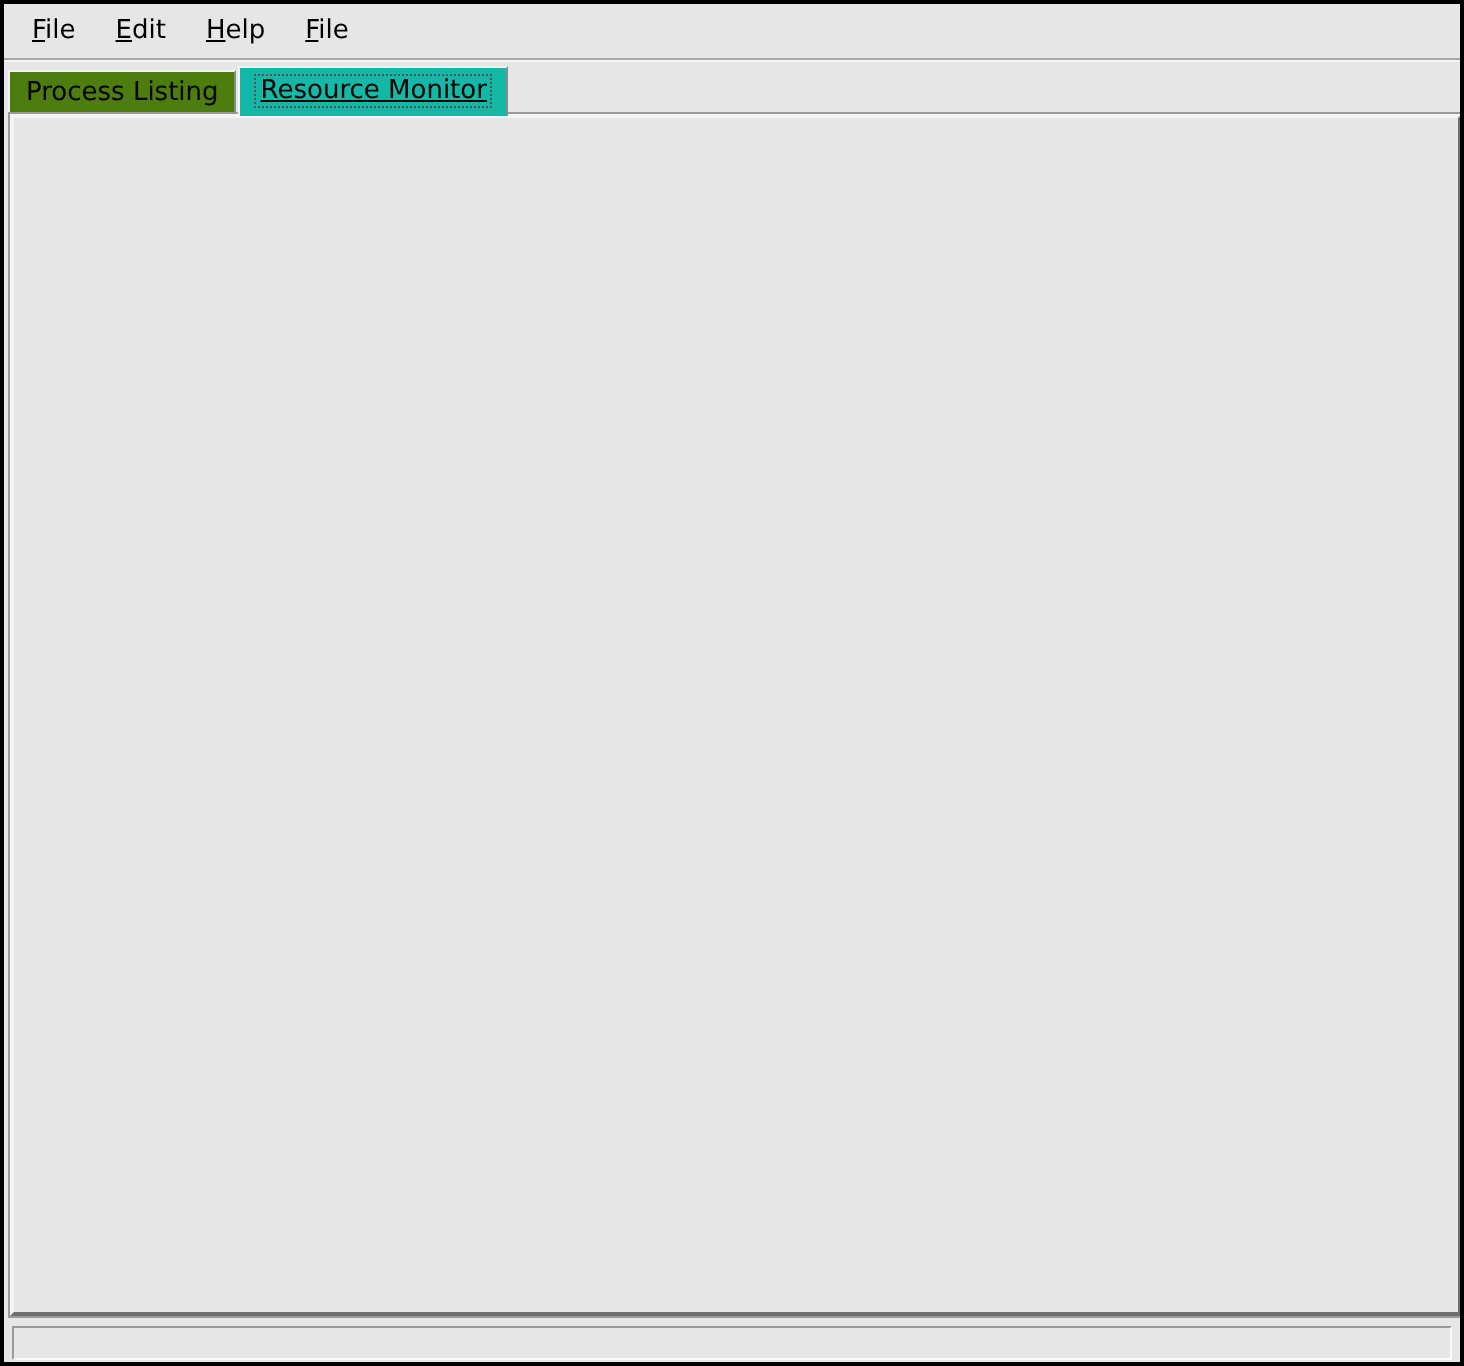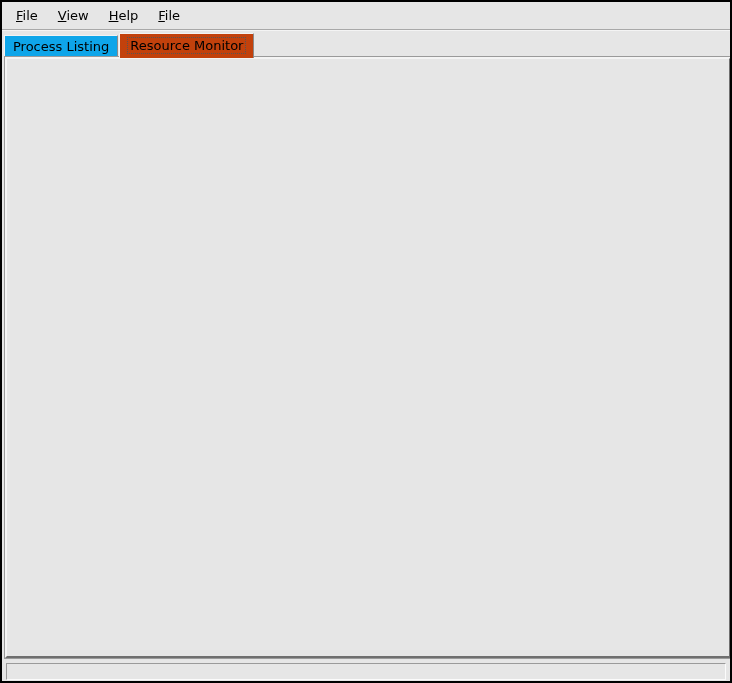--- a/index.html
+++ b/index.html
@@ -18,28 +18,29 @@
     position: absolute; left: 0; top: 0; right: 0; height: 28px;
     display: flex; align-items: center; padding-left: 4px;
     border-bottom: 1px solid #a8a8a8; box-shadow: 0 1px 0 #f4f4f4;
   }
   .menu-item { display: inline-block; padding: 4px 10px; cursor: default; text-align: right; }
   .menu-item::first-letter { text-decoration: underline; }
   
   .tabstrip { position: absolute; left: 2px; top: 31px; right: 0; height: 25px; display: flex; align-items: flex-end; }
   .tab {
     height: 23px; padding: 3px 8px 2px 8px; margin-right: 1px;
-    background: #0ea5e9;
+    background: #4d7c0f;
     border: 1px solid #8a8a8a; border-bottom: none;
     border-top-color: #f2f2f2; border-left-color: #f2f2f2;
     white-space: nowrap;
   }
   .tab.active {
-    height: 25px; background: #c2410c; z-index: 3; position: relative;
+    height: 25px; background: #14b8a6; z-index: 3; position: relative;
     padding-top: 4px;
+    text-decoration: underline;
   }
   .tab.active .tab-label { outline: 1px dotted #555; padding: 0 2px; }
   
   .notebook {
     position: absolute; left: 3px; top: 55px; width: 726px; height: 601px;
     background: #e6e6e6; z-index: 1;
     border: 2px solid; border-color: #f4f4f4 #6f6f6f #6f6f6f #f4f4f4;
     outline: 1px solid #9a9a9a;
   }
   .section-title { position: absolute; font-weight: bold; }
@@ -126,21 +127,21 @@
     border: 1px solid; border-color: #9a9a9a #fbfbfb #fbfbfb #9a9a9a;
   }
 </style>
 </head>
 <body>
 
 <div class="window">
 
   <div class="menubar">
     <span class="menu-item">File</span>
-    <span class="menu-item">View</span>
+    <span class="menu-item">Edit</span>
     <span class="menu-item">Help</span>
     <span class="menu-item">File</span>
   </div>
 
   <div class="tabstrip">
     <div class="tab">
       <span class="tab-label">Process Listing</span>
     </div>
     <div class="tab active">
       <span class="tab-label">Resource Monitor</span>

